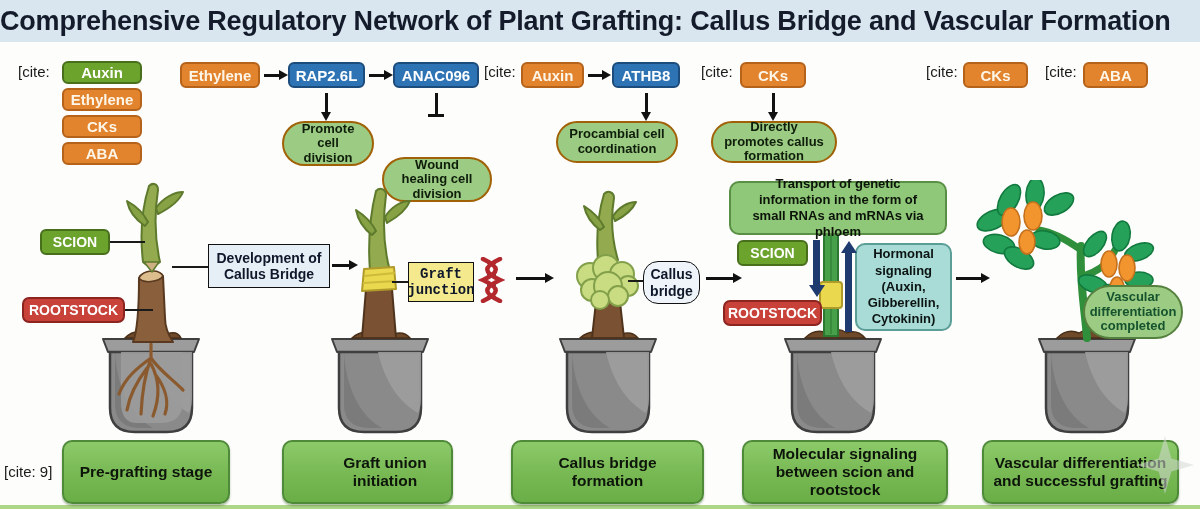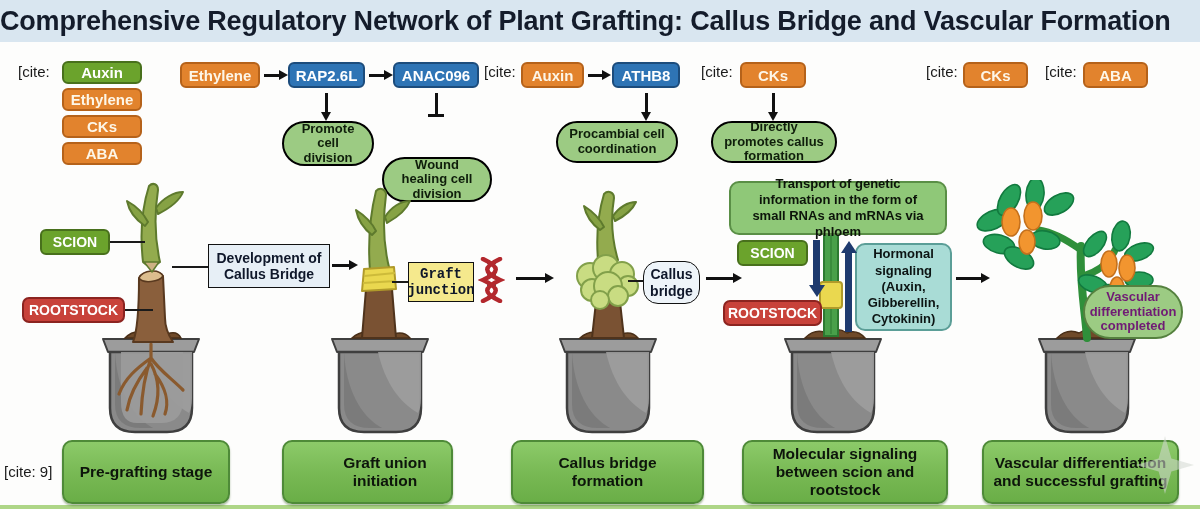--- a/index.html
+++ b/index.html
@@ -16,40 +16,40 @@
        font-size:15px;border-radius:6px;box-sizing:border-box;text-align:center;line-height:1;}
   .tag.orange{background:#e2832d;border:2px solid #b5621a;color:#fdf6e8;}
   .tag.green{background:#6ba32c;border:2px solid #48701c;color:#ffffff;}
   .tag.blue{background:#2e74b5;border:2px solid #1c4c7c;color:#ffffff;}
   .tag.red{background:#c8423a;border:2px solid #8c2420;color:#ffffff;border-radius:7px;}
 
   .cite{position:absolute;font-size:15px;color:#1a1a1a;white-space:nowrap;}
 
   
   .pill{position:absolute;display:flex;align-items:center;justify-content:center;text-align:center;
-        background:#9ccb83;border:2px solid #000000;border-radius:24px;font-weight:700;
+        background:#9ccb83;border:2px solid #a16207;border-radius:24px;font-weight:700;
         font-size:13px;color:#0f1e0b;line-height:1.12;box-sizing:border-box;padding:1px 8px;}
 
   
   .note-box{position:absolute;display:flex;align-items:center;justify-content:center;text-align:center;
         border:1.6px solid #111;font-weight:700;font-size:14px;color:#0f172a;line-height:1.15;
         box-sizing:border-box;padding:2px 4px;}
   .note-box.lightblue{background:#e7eff6;}
   .note-box.yellow{background:#f5e98d;font-family:Liberation Mono, monospace;}
   .note-box.white{background:#eef4f9;}
 
   .transport{position:absolute;display:flex;align-items:center;justify-content:center;text-align:center;
         background:#8fc878;border:2px solid #5a8f46;border-radius:10px;font-weight:700;font-size:13px;
         color:#0c140a;line-height:1.22;box-sizing:border-box;padding:3px 10px;z-index:5;}
   .hormonal{position:absolute;display:flex;align-items:center;justify-content:center;text-align:center;
         background:#a9dcd6;border:2px solid #5b9e97;border-radius:10px;font-weight:700;font-size:13px;
         color:#0c1413;line-height:1.25;box-sizing:border-box;padding:3px 8px;z-index:5;}
   .oval-note{position:absolute;display:flex;align-items:center;justify-content:center;text-align:center;
         background:#9ccb83;border:2px solid #55813f;border-radius:30px;font-weight:700;font-size:13px;
-        color:#701a75;line-height:1.15;box-sizing:border-box;padding:2px 8px;z-index:6;}
+        color:#14532d;line-height:1.15;box-sizing:border-box;padding:2px 8px;z-index:6;}
 
   
   .stage-caption{position:absolute;display:flex;align-items:center;justify-content:center;text-align:center;
         font-weight:700;font-size:15.5px;color:#0d150b;line-height:1.15;box-sizing:border-box;
         background:linear-gradient(180deg,#8cca69 0%,#77b853 55%,#6aae47 100%);
         border:2px solid #4e8a38;border-radius:10px;box-shadow:0 2px 2px rgba(70,110,50,.45);
         padding:3px 8px;z-index:4;}
 
   
   .harrow{position:absolute;height:2.6px;background:#111;z-index:3;}

